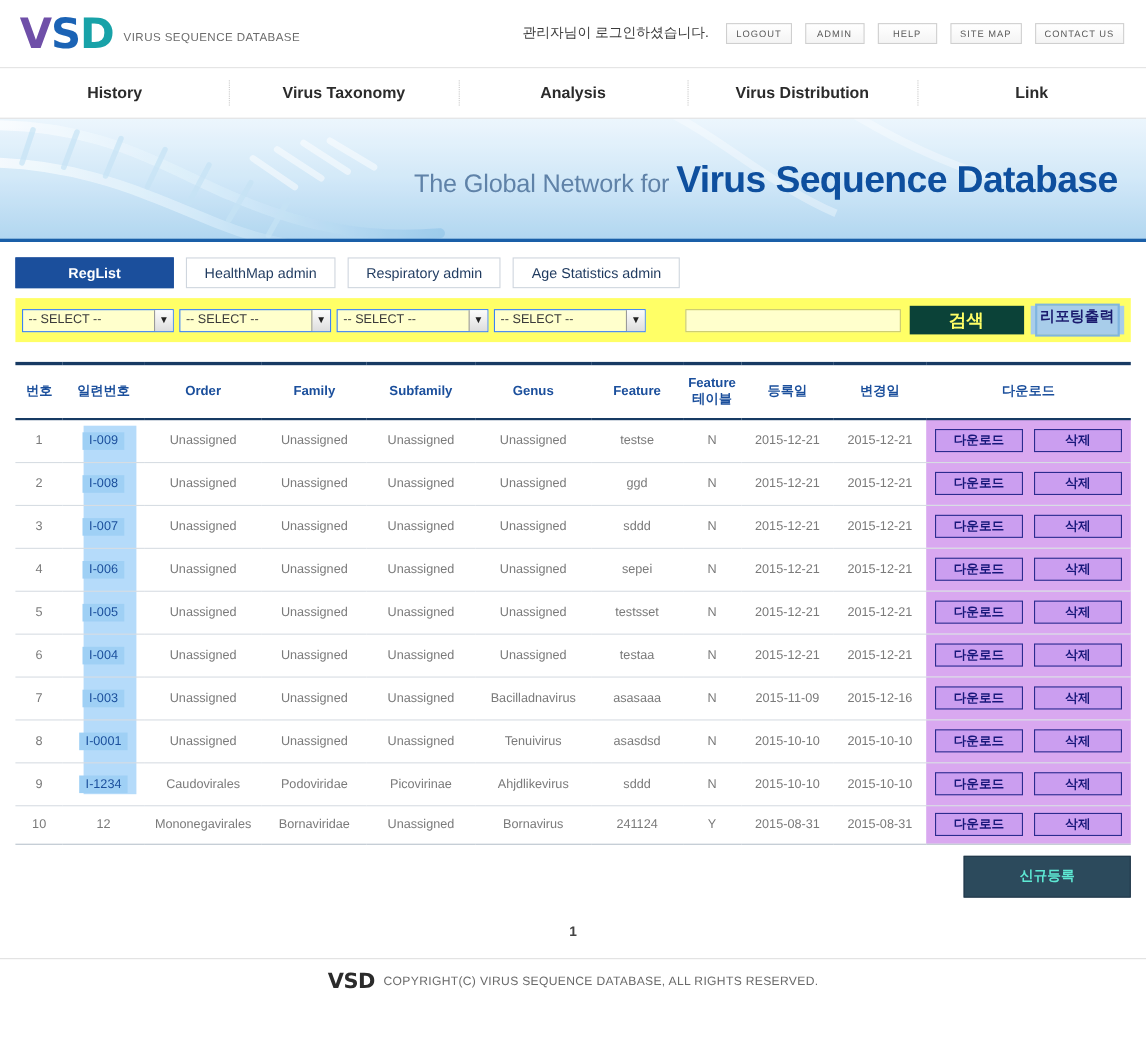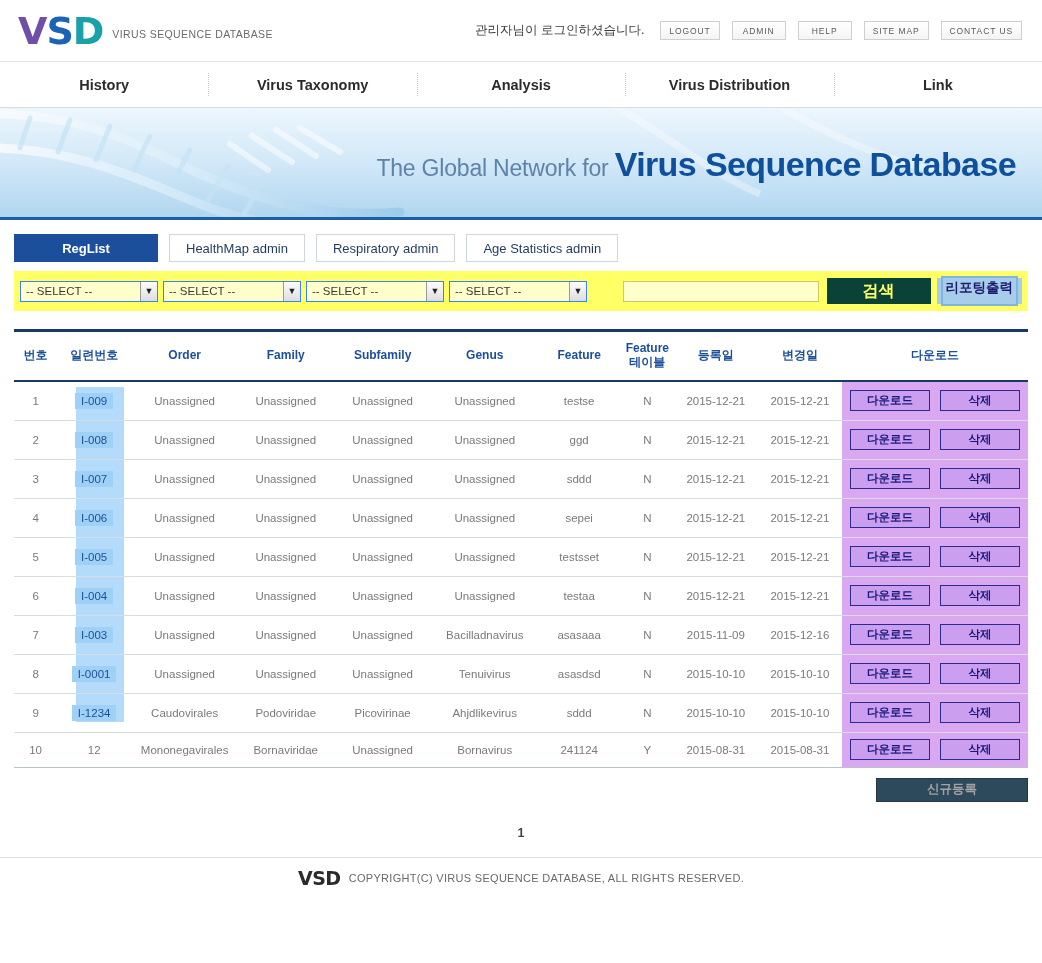--- a/index.html
+++ b/index.html
@@ -311,23 +311,23 @@
   table.grid { position: relative; z-index: 1; }
 
   
   .action-row {
     margin: 10px 14px 0 14px;
     display: flex;
     justify-content: flex-end;
   }
   .new-btn {
     width: 152px;
-    height: 24px;
+    height: 38px;
     background: #2c4a5c;
-    color: #a3a3a3;
+    color: #5eead4;
     border: 1px solid #22384a;
     font-size: 12.5px;
     font-weight: bold;
     cursor: pointer;
     font-family: "Liberation Sans", sans-serif;
   }
 
   
   .pager {
     margin-top: 24px;

